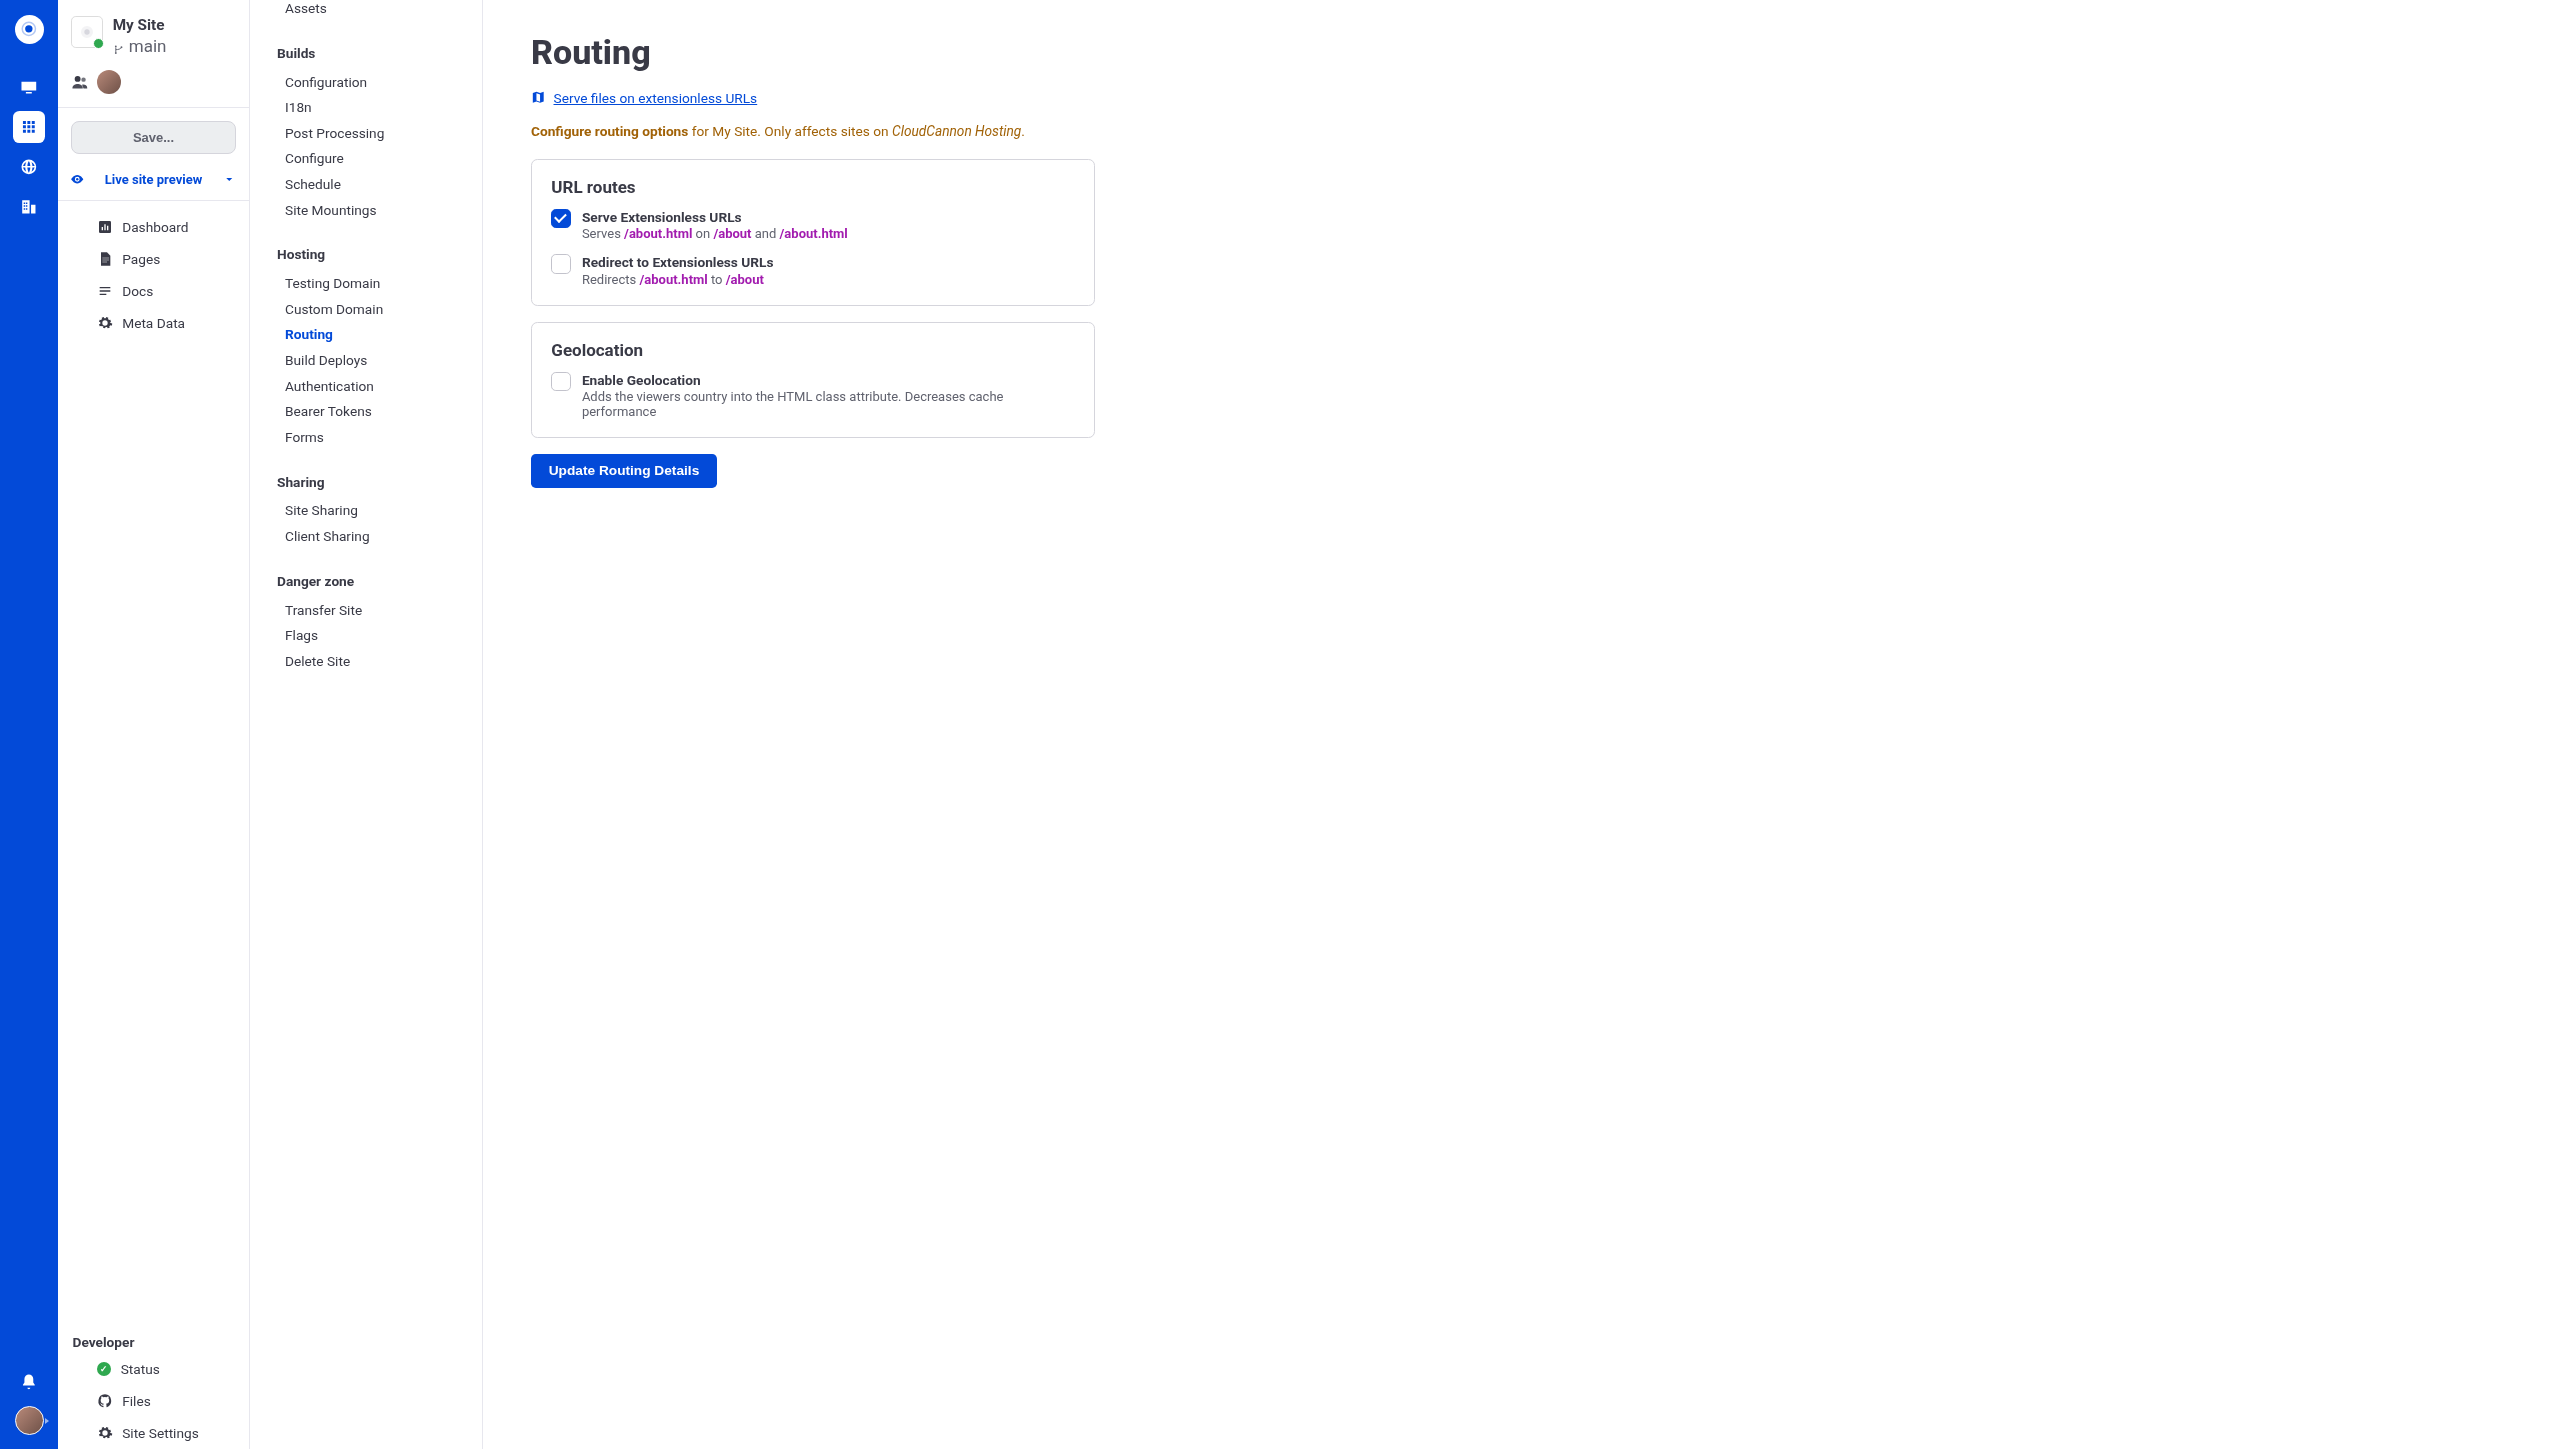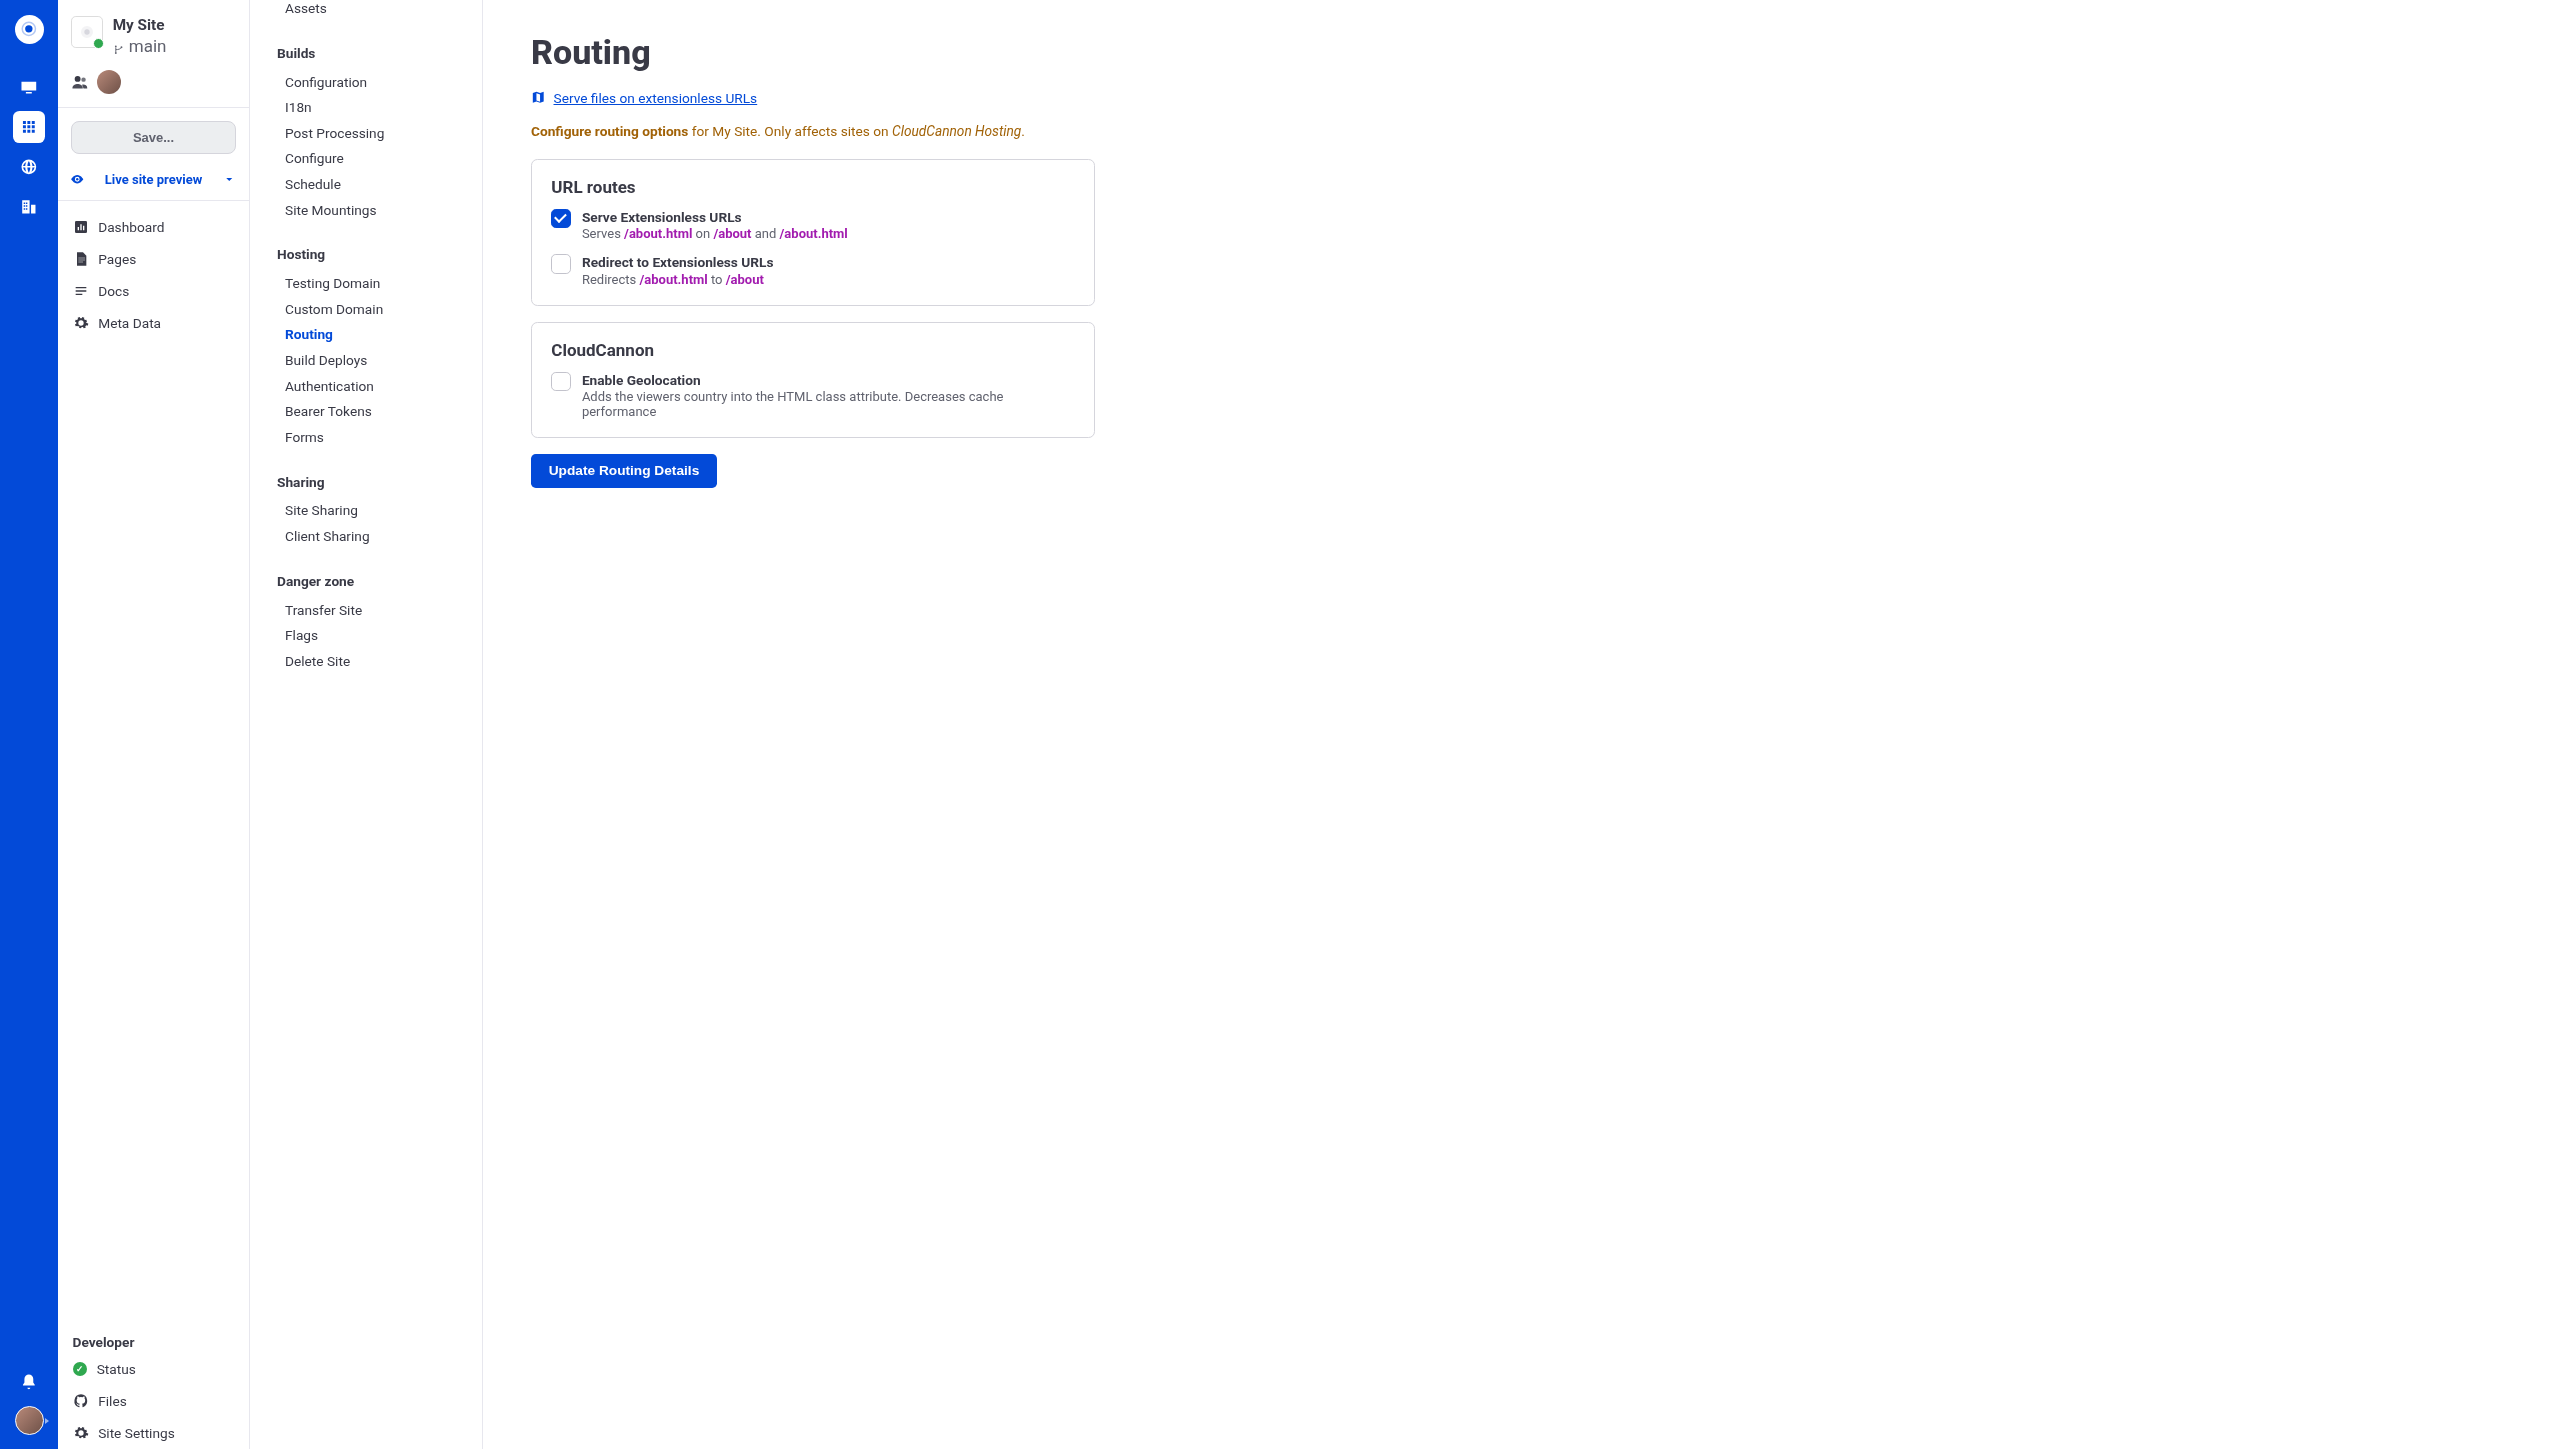--- a/index.html
+++ b/index.html
@@ -31,21 +31,21 @@
 .collab-row { display: flex; align-items: center; gap: 8px; padding: 1.6px 13px 13px; border-bottom: 0.8px solid #e7e7ee; }
 .collab-row svg { width: 17.7px; height: 17.7px; fill: #393a46; }
 .collab-avatar { width: 24px; height: 24px; border-radius: 50%; background: linear-gradient(135deg, #b98a7a, #6d5047); }
 
 .save-wrap { padding: 13px; }
 .save-btn { width: 100%; padding: 8px; border: 0.8px solid #d5d5dc; background: #eceef0; border-radius: 8px; font-weight: 700; color: #60626e; font-size: 13px; cursor: not-allowed; }
 .preview-link { display: flex; align-items: center; justify-content: center; gap: 20px; color: #034ad8; font-weight: 700; padding: 4.8px 0 13px; cursor: pointer; }
 .preview-link svg { width: 14.5px; height: 14.5px; fill: #034ad8; }
 
 .nav-sec { border-top: 0.8px solid #e7e7ee; padding: 9.7px 0; }
-.nav-item { display: flex; align-items: center; gap: 9.7px; padding: 8px 14.5px; color: #393a46; cursor: pointer; font-size: 13.7px; }
+.nav-item { display: flex; align-items: center; gap: 9.7px; padding: 8px 14.5px; color: #393a46; cursor: pointer; font-size: 13.7px; margin-left: 24px; }
 .nav-item svg { width: 16px; height: 16px; fill: #393a46; }
 .nav-item .status-dot { width: 14.5px; height: 14.5px; border-radius: 50%; background: #2fa84f; display: flex; align-items: center; justify-content: center; }
 .nav-item .status-dot::after { content: "✓"; color: #fff; font-size: 8.9px; font-weight: 700; }
 .sidebar1 .flex1 { flex: 1; }
 .dev-header { padding: 8px 14.5px 3.2px; font-weight: 700; font-size: 13.7px; }
 
 
 .sidebar2 { width: 233px; background: #fff; border-right: 0.8px solid #e7e7ee; padding: 0 16px 24px 27px; overflow-y: auto; }
 .s2-grp { margin-top: 24px; }
 .s2-grp:first-child { margin-top: 0; }
@@ -278,21 +278,21 @@
       <div class="check-row">
         <div class="chk"></div>
         <div class="check-body">
           <div class="label">Redirect to Extensionless URLs</div>
           <div class="desc"><span>Redirects </span><b>/about.html</b><span> to </span><b>/about</b></div>
         </div>
       </div>
     </div>
 
     <div class="card">
-      <h3>CloudCannon</h3>
+      <h3>Geolocation</h3>
       <div class="check-row">
         <div class="chk"></div>
         <div class="check-body">
           <div class="label">Enable Geolocation</div>
           <div class="desc">Adds the viewers country into the HTML class attribute. Decreases cache performance</div>
         </div>
       </div>
     </div>
 
 

